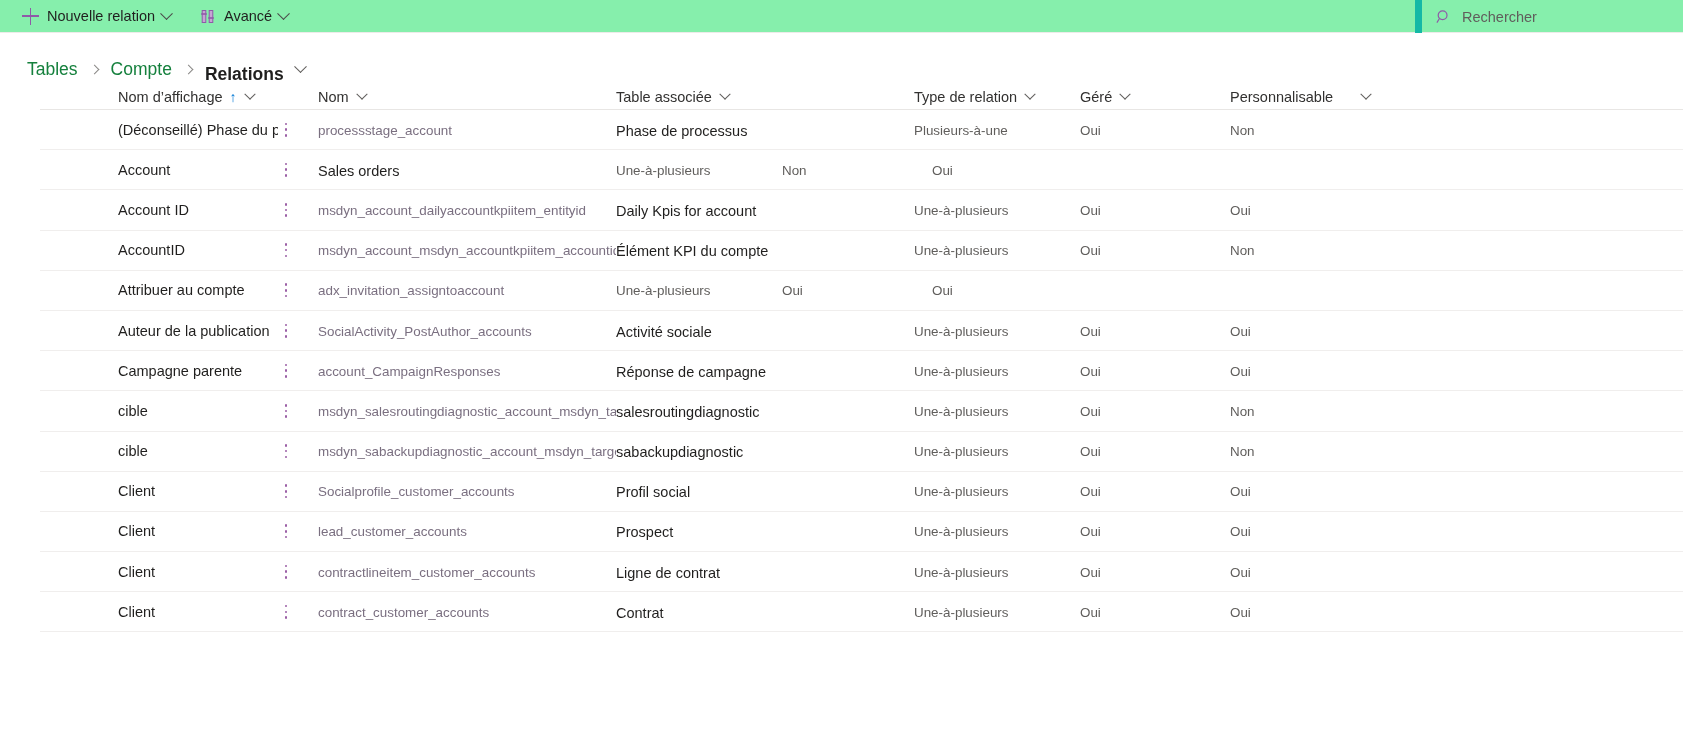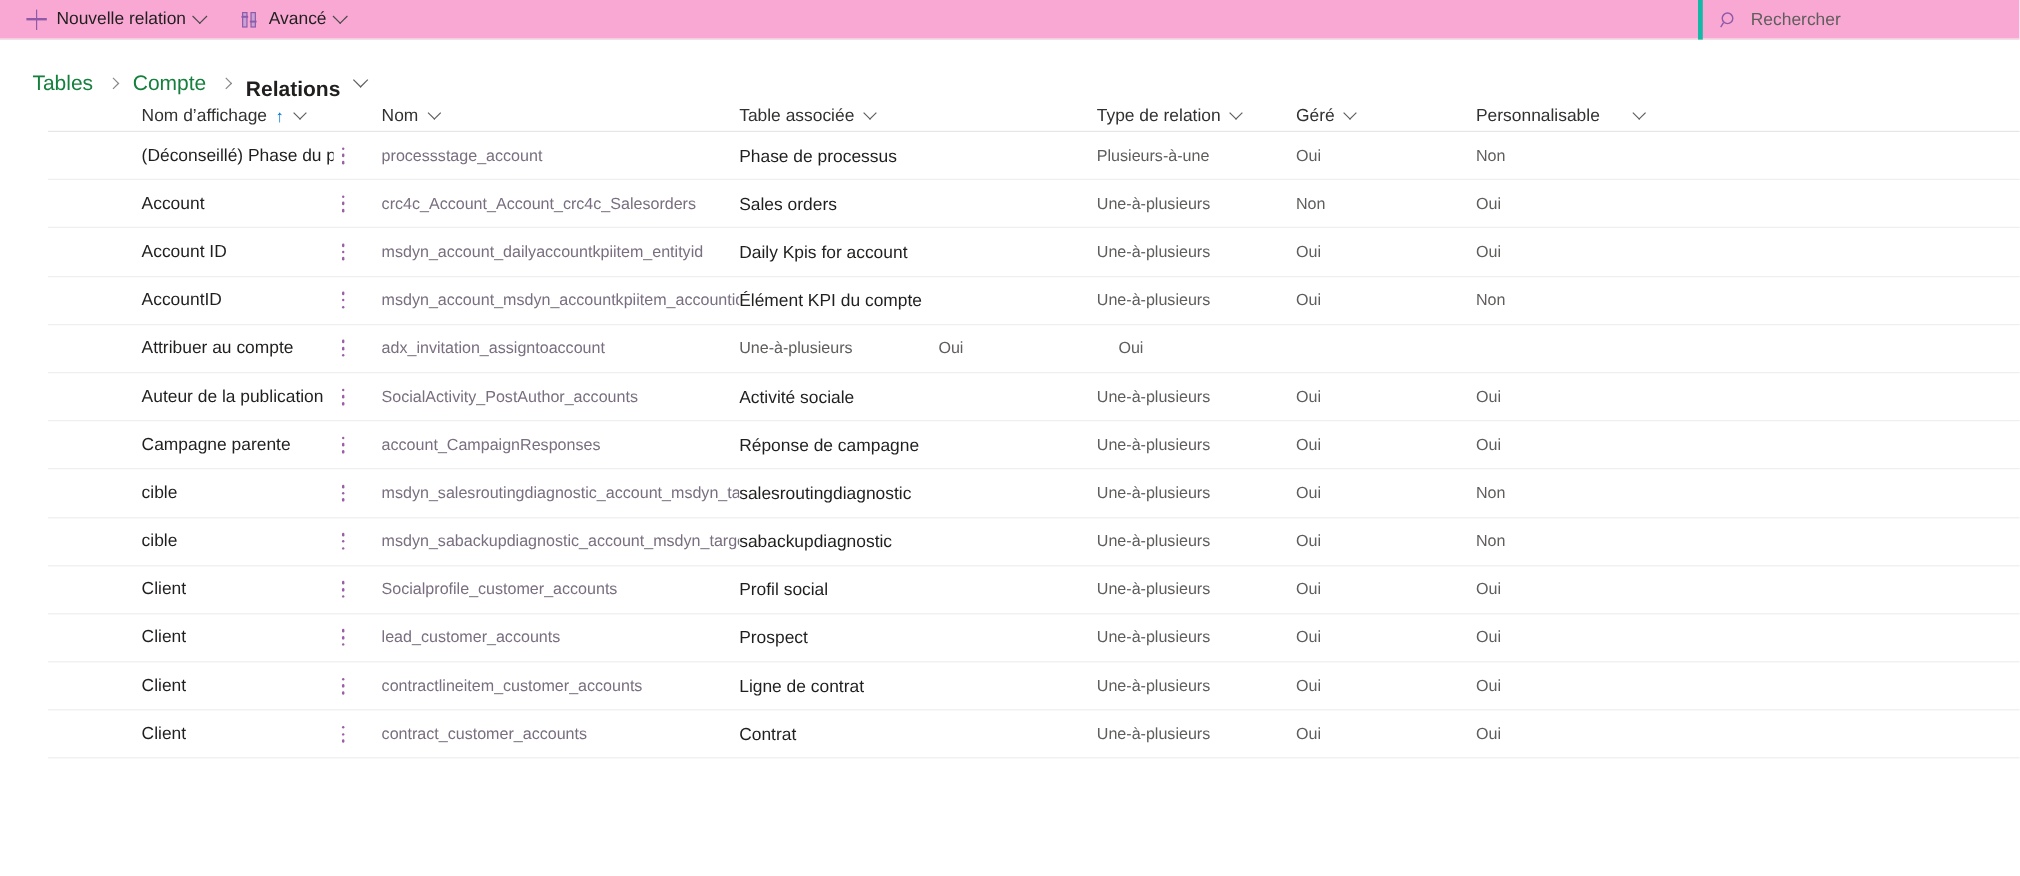--- a/index.html
+++ b/index.html
@@ -9,21 +9,21 @@
     overflow: hidden;
     background: #ffffff;
     font-family: "Liberation Sans", sans-serif;
     -webkit-font-smoothing: antialiased;
   }
 
   
   #command-bar {
     position: relative;
     height: 33px;
-    background: #f9a8d4;
+    background: #86efac;
     border-bottom: 1px solid #edebe9;
     display: flex;
     align-items: center;
     padding-left: 18px;
   }
   .cmd-btn {
     display: flex;
     align-items: center;
     height: 33px;
     padding: 0 10px 0 4px;
@@ -63,21 +63,21 @@
     flex: none;
   }
 
   #search-area {
     position: absolute;
     right: 0; top: 0;
     height: 33px;
     display: flex;
     align-items: center;
     padding: 0 14px 0 14px;
-    border-left: 4px solid #14b8a6;
+    border-left: 7px solid #14b8a6;
     min-width: 268px;
   }
   #search-area .srch-label {
     font-size: 14.5px;
     color: #605e5c;
     margin-left: 10px;
   }
   .search-icon { width: 16px; height: 16px; flex: none; }
 
   
@@ -298,23 +298,20 @@
     <div class="cell c-display">
       <span class="txt-display">Account</span>
     </div>
     <div class="cell c-menu">
       <div class="kebab">
         <span></span>
             <span></span>
             <span></span>
       </div>
     </div>
-    <div class="cell c-name">
-      <span class="txt-name">crc4c_Account_Account_crc4c_Salesorders</span>
-    </div>
     <div class="cell c-assoc">
       <span class="txt-assoc">Sales orders</span>
     </div>
     <div class="cell c-type">
       <span class="txt-type">Une-à-plusieurs</span>
     </div>
     <div class="cell c-managed">
       <span class="txt-managed">Non</span>
     </div>
     <div class="cell c-custom">

